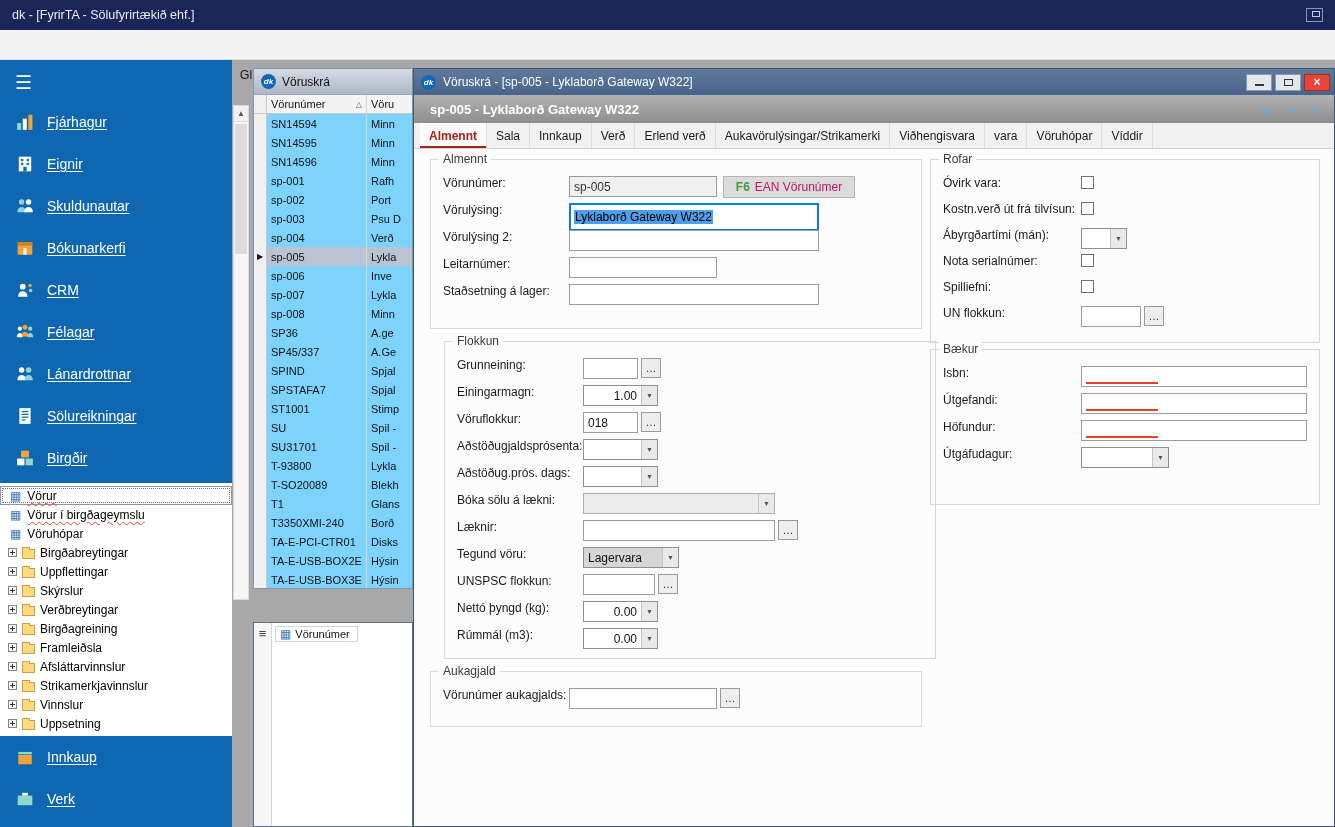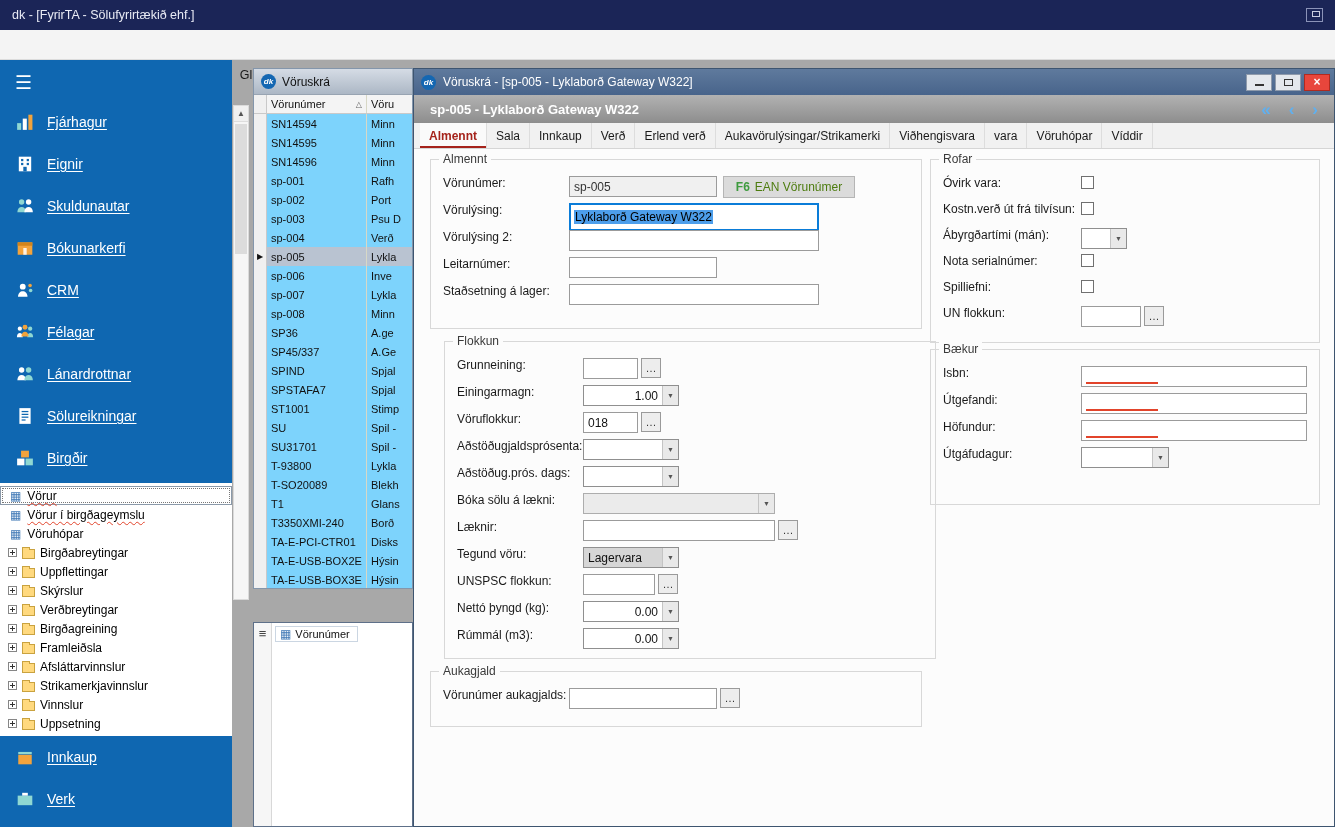--- a/index.html
+++ b/index.html
@@ -104,21 +104,21 @@
   .frow { display:flex; align-items:flex-start; height:27px; padding:0 12px; }
   .g-rofar .frow { height:26px; }
   .flabel { width:126px; flex:none; font-size:12px; color:#1A1A1A; white-space:nowrap; }
   .rlabel { width:138px; flex:none; font-size:12px; color:#1A1A1A; white-space:nowrap; }
 
   .tfield { display:inline-flex; align-items:center; height:21px; border:1px solid #9B9B9B; background:#FFF;
             padding:0 4px; position:relative; font-size:12px; }
   .ro { background:#F0F0F0; color:#333; }
   .focused { border:2px solid #0A7CD8; padding:12px 3px; }
   .seltext { background:#4D9EEB; color:#000; padding:0 1px; white-space:nowrap; }
-  .w46{width:46px}.w55{width:55px}.w60{width:60px}.w72{width:72px}.w75{width:96px}.w88{width:88px}
+  .w46{width:46px}.w55{width:55px}.w60{width:60px}.w72{width:72px}.w75{width:75px}.w88{width:88px}
   .w96{width:96px}.w148{width:148px}.w192{width:192px}.w236{width:236px}.w250{width:250px}
 
   .combo { display:inline-flex; height:21px; border:1px solid #8F8F8F; background:#FFF; }
   .combo .cval { flex:1; padding:0 4px; display:flex; align-items:center; font-size:12px; overflow:hidden; }
   .cval.num { justify-content:flex-end; }
   .carr { width:16px; flex:none; background:#E9E9E9; border-left:1px solid #C4C4C4; color:#555;
           display:flex; align-items:center; justify-content:center; }
   .carr::after { content:"▼"; font-size:7px; }
   .combo.gray .cval { background:#D6D6D6; }
   .combo.disabled { border-color:#ADADAD; } .combo.disabled .cval { background:#EBEBEB; }
@@ -126,21 +126,21 @@
   .dots { width:20px; height:20px; margin-left:3px; border:1px solid #9A9A9A; background:#EDEDED; color:#333;
           font-size:11px; line-height:1; cursor:pointer; flex:none; }
   .dots::after { content:"…"; }
   .checkbox { width:13px; height:13px; border:1px solid #707070; background:#FFF; display:inline-block; cursor:pointer; }
   .squig { position:absolute; left:4px; bottom:2px; width:72px; border-bottom:2px solid #E2442B; }
 
   .ean-btn { margin-left:6px; height:22px; width:132px; border:1px solid #B5B5B5; background:#DBDBDB;
              display:inline-flex; align-items:center; justify-content:center; gap:5px; font-size:12px;
              font-family:"Liberation Sans",sans-serif; cursor:pointer; }
   .ean-key { color:#3E9B3E; font-weight:bold; }
-  .ean-text { color:#4d7c0f; }
+  .ean-text { color:#be185d; }
 </style>
 </head>
 <body>
 
 <div class="titlebar">
   <span>dk - [FyrirTA - Sölufyrirtækið ehf.]</span>
   <span class="tb-restore">
       <span></span>
     </span>
 </div>

